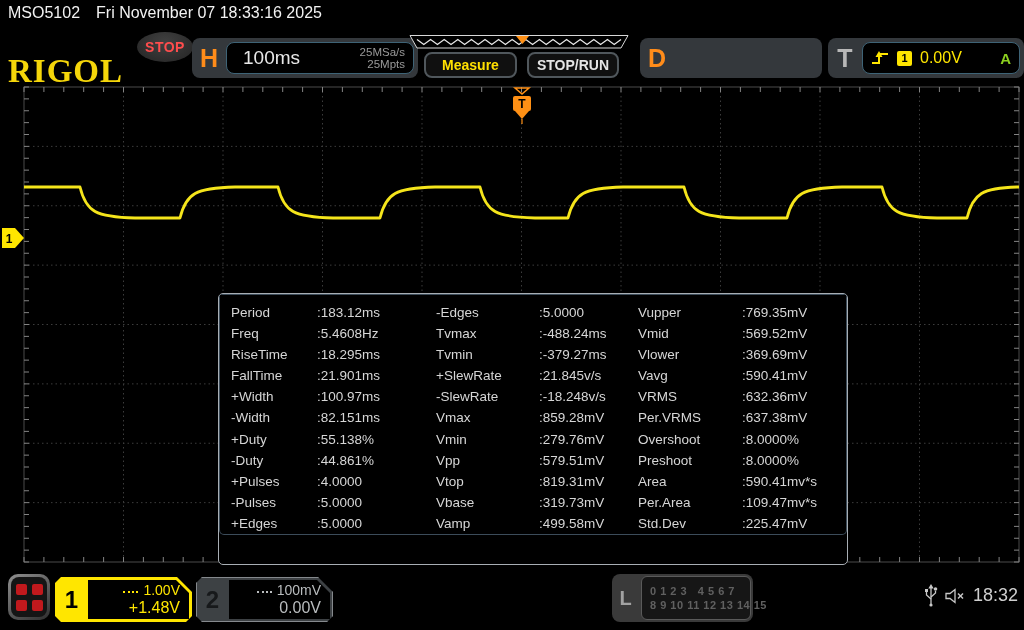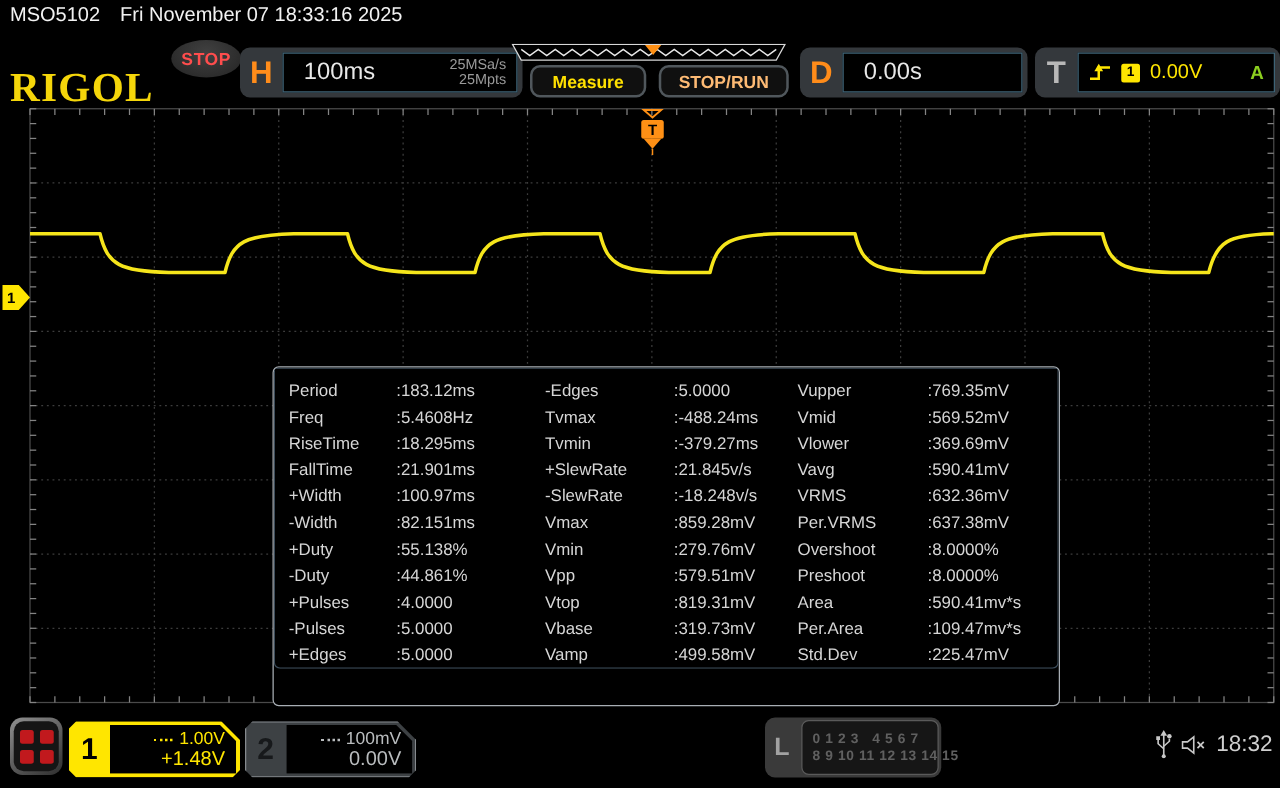--- a/index.html
+++ b/index.html
@@ -13,38 +13,38 @@
   
   .logo{position:absolute;left:8px;top:54px;color:#f5d60a;font-family:"Liberation Serif",serif;
         font-weight:bold;font-size:33px;letter-spacing:1px;line-height:34px;}
   .stop-oval{position:absolute;left:137px;top:32px;width:56px;height:30px;border-radius:50%;
         background:radial-gradient(ellipse at 50% 35%,#414141,#232323);display:flex;align-items:center;justify-content:center;}
   .stop-oval span{color:#ff4d4d;font-weight:bold;font-size:14px;letter-spacing:.5px;}
 
   .hdr-panel{position:absolute;top:38px;height:40px;background:#34383c;border-radius:8px;display:flex;align-items:center;}
   .panel-letter{font-weight:bold;font-size:25px;width:34px;text-align:center;flex:0 0 auto;}
   .orange{color:#ff8c1a;} .ltr-gray{color:#b8b8b8;}
-  .inner-box{flex:1;height:32px;margin-right:4px;background:#000;border:1px solid #3e6376;border-radius:0;
+  .inner-box{flex:1;height:32px;margin-right:4px;background:#000;border:1px solid #3e6376;border-radius:8px;
         display:flex;align-items:center;}
   #h-panel{left:192px;width:226px;}
   #h-panel .timebase{color:#e8e8e8;font-size:19px;margin-left:16px;}
   #h-panel .rate{margin-left:auto;margin-right:8px;text-align:right;color:#9a9a9a;font-size:11.5px;line-height:12.5px;}
   #d-panel{left:640px;width:182px;}
   #d-panel .delayval{color:#e8e8e8;font-size:19px;margin-left:16px;}
   #t-panel{left:828px;width:196px;}
   #t-panel .inner-box{gap:8px;padding:0 8px;}
   .trig-badge{width:15px;height:15px;background:#ffe600;border-radius:2px;color:#000;font-weight:bold;
         font-size:11px;display:flex;align-items:center;justify-content:center;}
   .trig-level{color:#ffe600;font-size:16px;}
   .trig-mode{color:#8ccf1f;font-weight:bold;font-size:15px;margin-left:auto;}
 
   .hdr-btn{position:absolute;top:52px;height:26px;background:#101010;border:2px solid #50575c;border-radius:8px;
         display:flex;align-items:center;justify-content:center;font-weight:bold;font-size:14px;padding:0;}
   #measure-btn{left:424px;width:93px;color:#ffe000;}
-  #stoprun-btn{left:527px;width:104px;color:#fdba74;}
+  #stoprun-btn{left:527px;width:92px;color:#e5e5e5;}
 
   .zigzag{position:absolute;left:408px;top:35px;}
 
   
   .measure-panel{position:absolute;left:218px;top:293px;width:630px;height:272px;background:#000;
         border:1px solid #a8aeb4;border-radius:5px;z-index:3;overflow:hidden;}
   .mp-title{position:relative;height:31px;background:#2e2e2e;border-bottom:1px solid #777;
         line-height:31px;padding-left:12px;font-size:15px;color:#eaeaea;}
   .mp-title .count{color:#ffe000;}
   .mp-close{position:absolute;right:10px;top:4px;width:22px;height:22px;border:2px solid #e8e8e8;border-radius:50%;
@@ -338,23 +338,20 @@
       <polyline id="zz-line" fill="none" stroke="#e8e8e8" stroke-width="1.2" points="9,4.5 15.8,9.5 22.6,4.5 29.4,9.5 36.2,4.5 43,9.5 49.8,4.5 56.6,9.5 63.4,4.5 70.19999999999999,9.5 77,4.5 83.8,9.5 90.6,4.5 97.39999999999999,9.5 104.2,4.5 111,9.5 117.8,4.5 124.6,9.5 131.39999999999998,4.5 138.2,9.5 145,4.5 151.79999999999998,9.5 158.6,4.5 165.4,9.5 172.2,4.5 179,9.5 185.79999999999998,4.5 192.6,9.5 199.4,4.5 206.2,9.5 213,4.5"></polyline>
       <polygon points="108,1 121,1 114.5,9" fill="#ff9015"></polygon>
     </svg>
   </div>
 
   <button class="hdr-btn" id="measure-btn">Measure</button>
   <button class="hdr-btn" id="stoprun-btn">STOP/RUN</button>
 
   <div class="hdr-panel hdr-layer" id="d-panel">
     <span class="panel-letter orange">D</span>
-    <div class="inner-box">
-      <span class="delayval">0.00s</span>
-    </div>
   </div>
 
   <div class="hdr-panel hdr-layer" id="t-panel">
     <span class="panel-letter ltr-gray">T</span>
     <div class="inner-box">
       <svg width="18" height="16">
         <polyline points="1,13 8,13 8,4 17,4" fill="none" stroke="#ffe600" stroke-width="2"></polyline>
         <polygon points="8,1 4.5,7 11.5,7" fill="#ffe600"></polygon>
       </svg>
       <span class="trig-badge">1</span>

